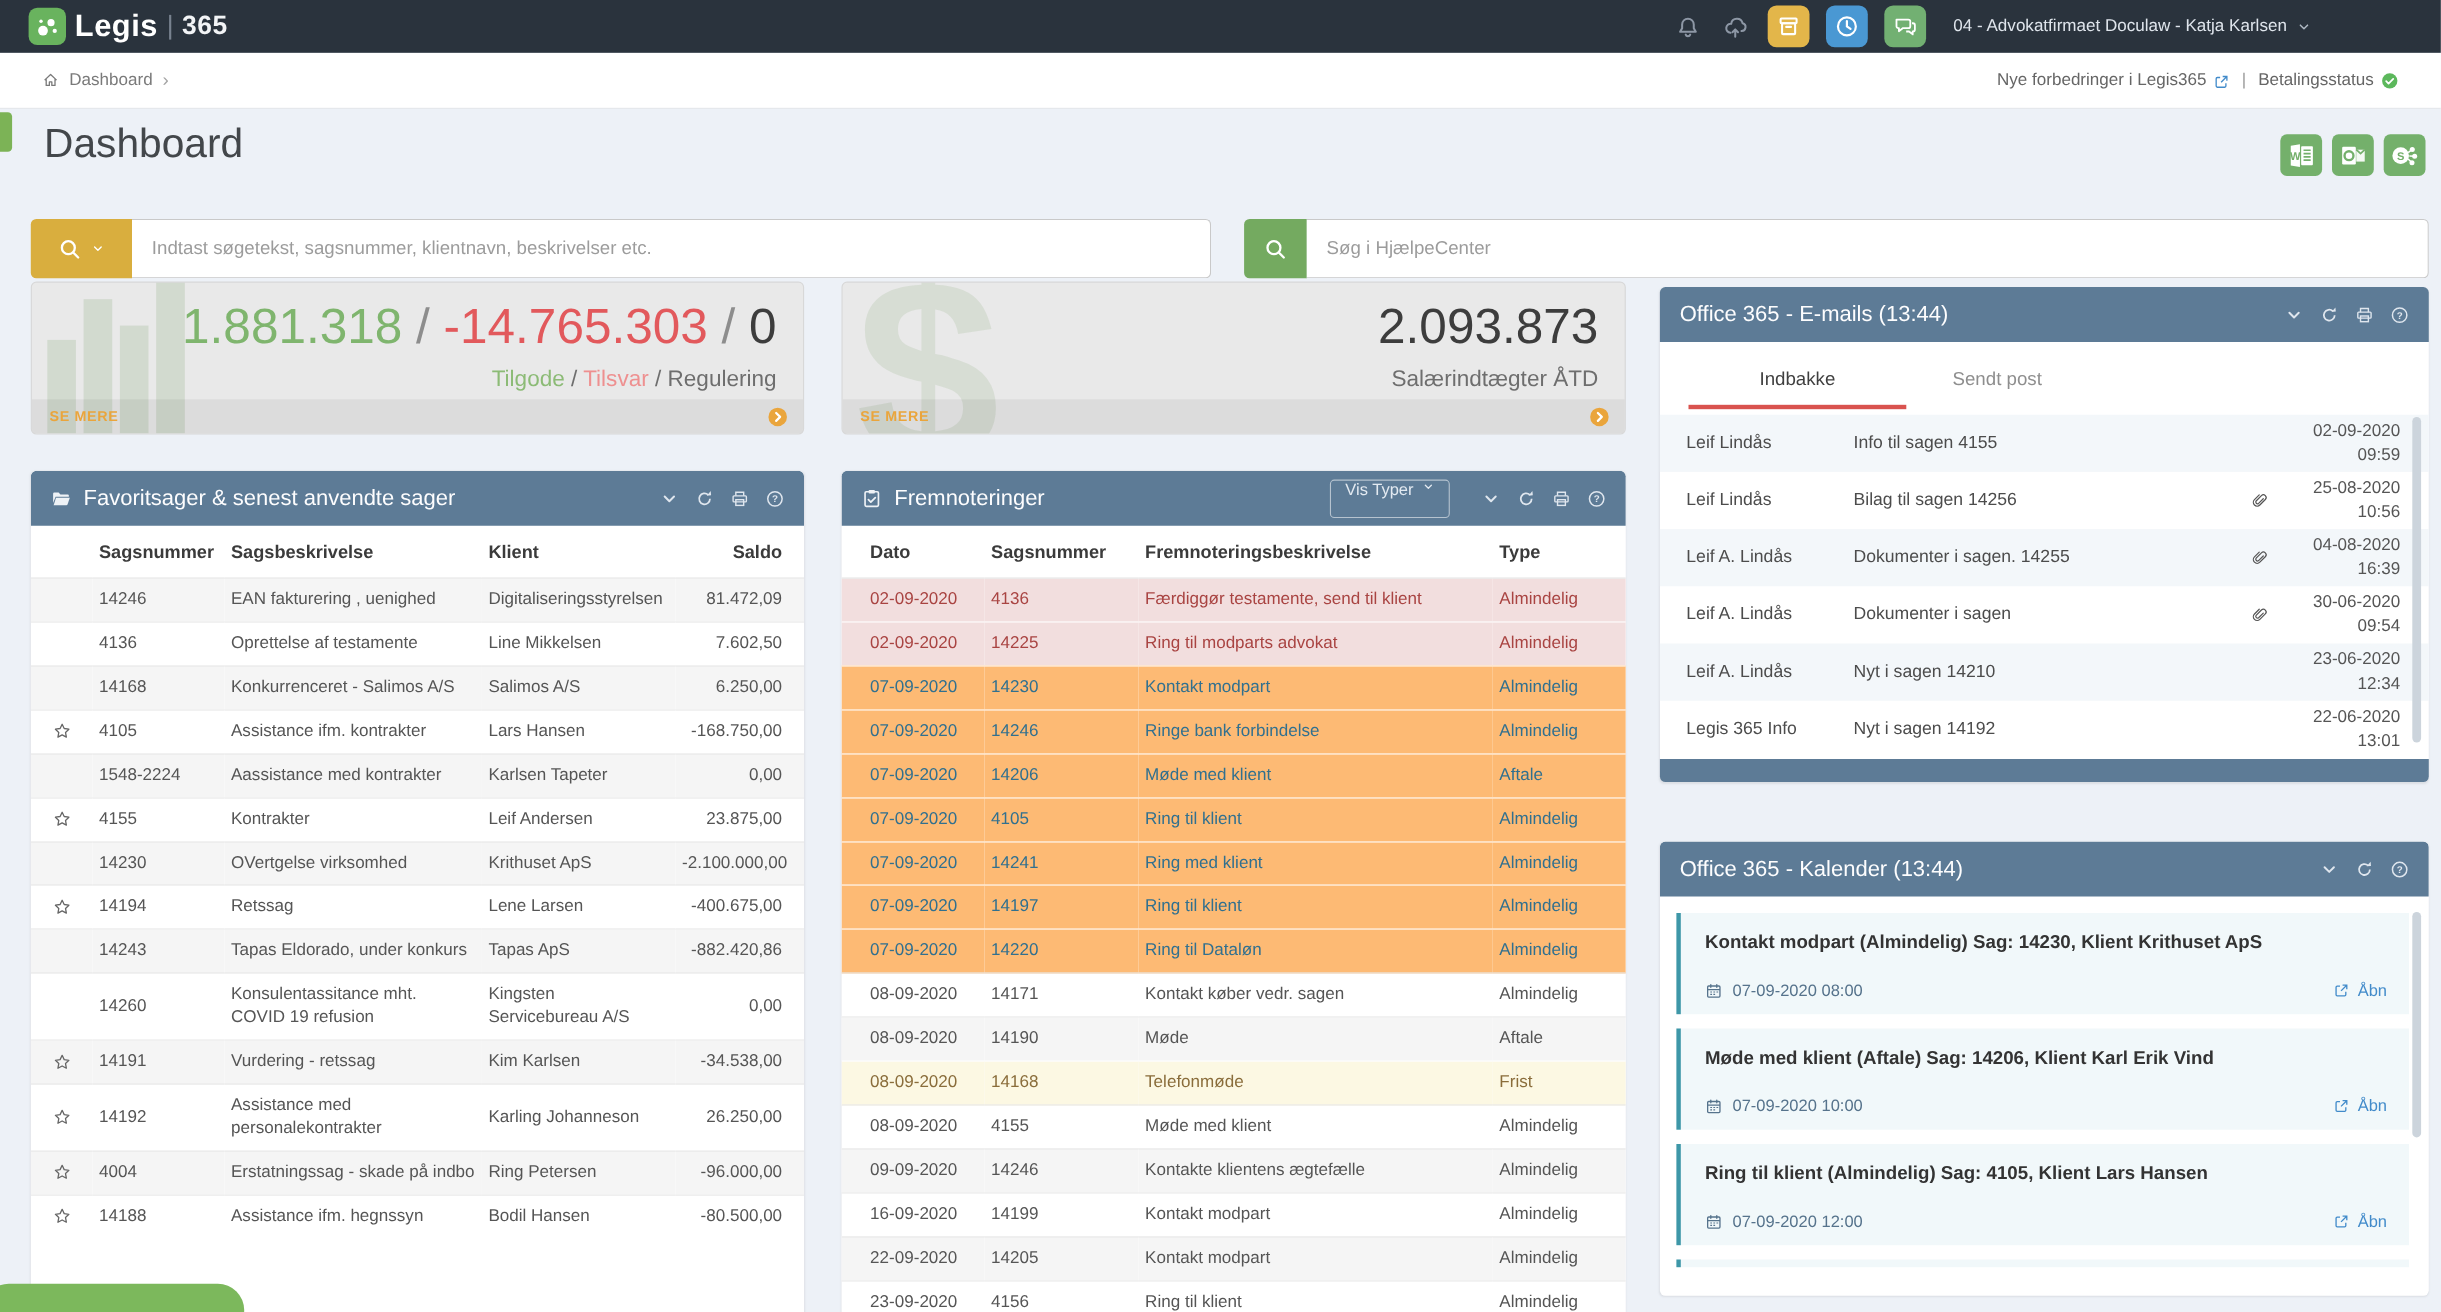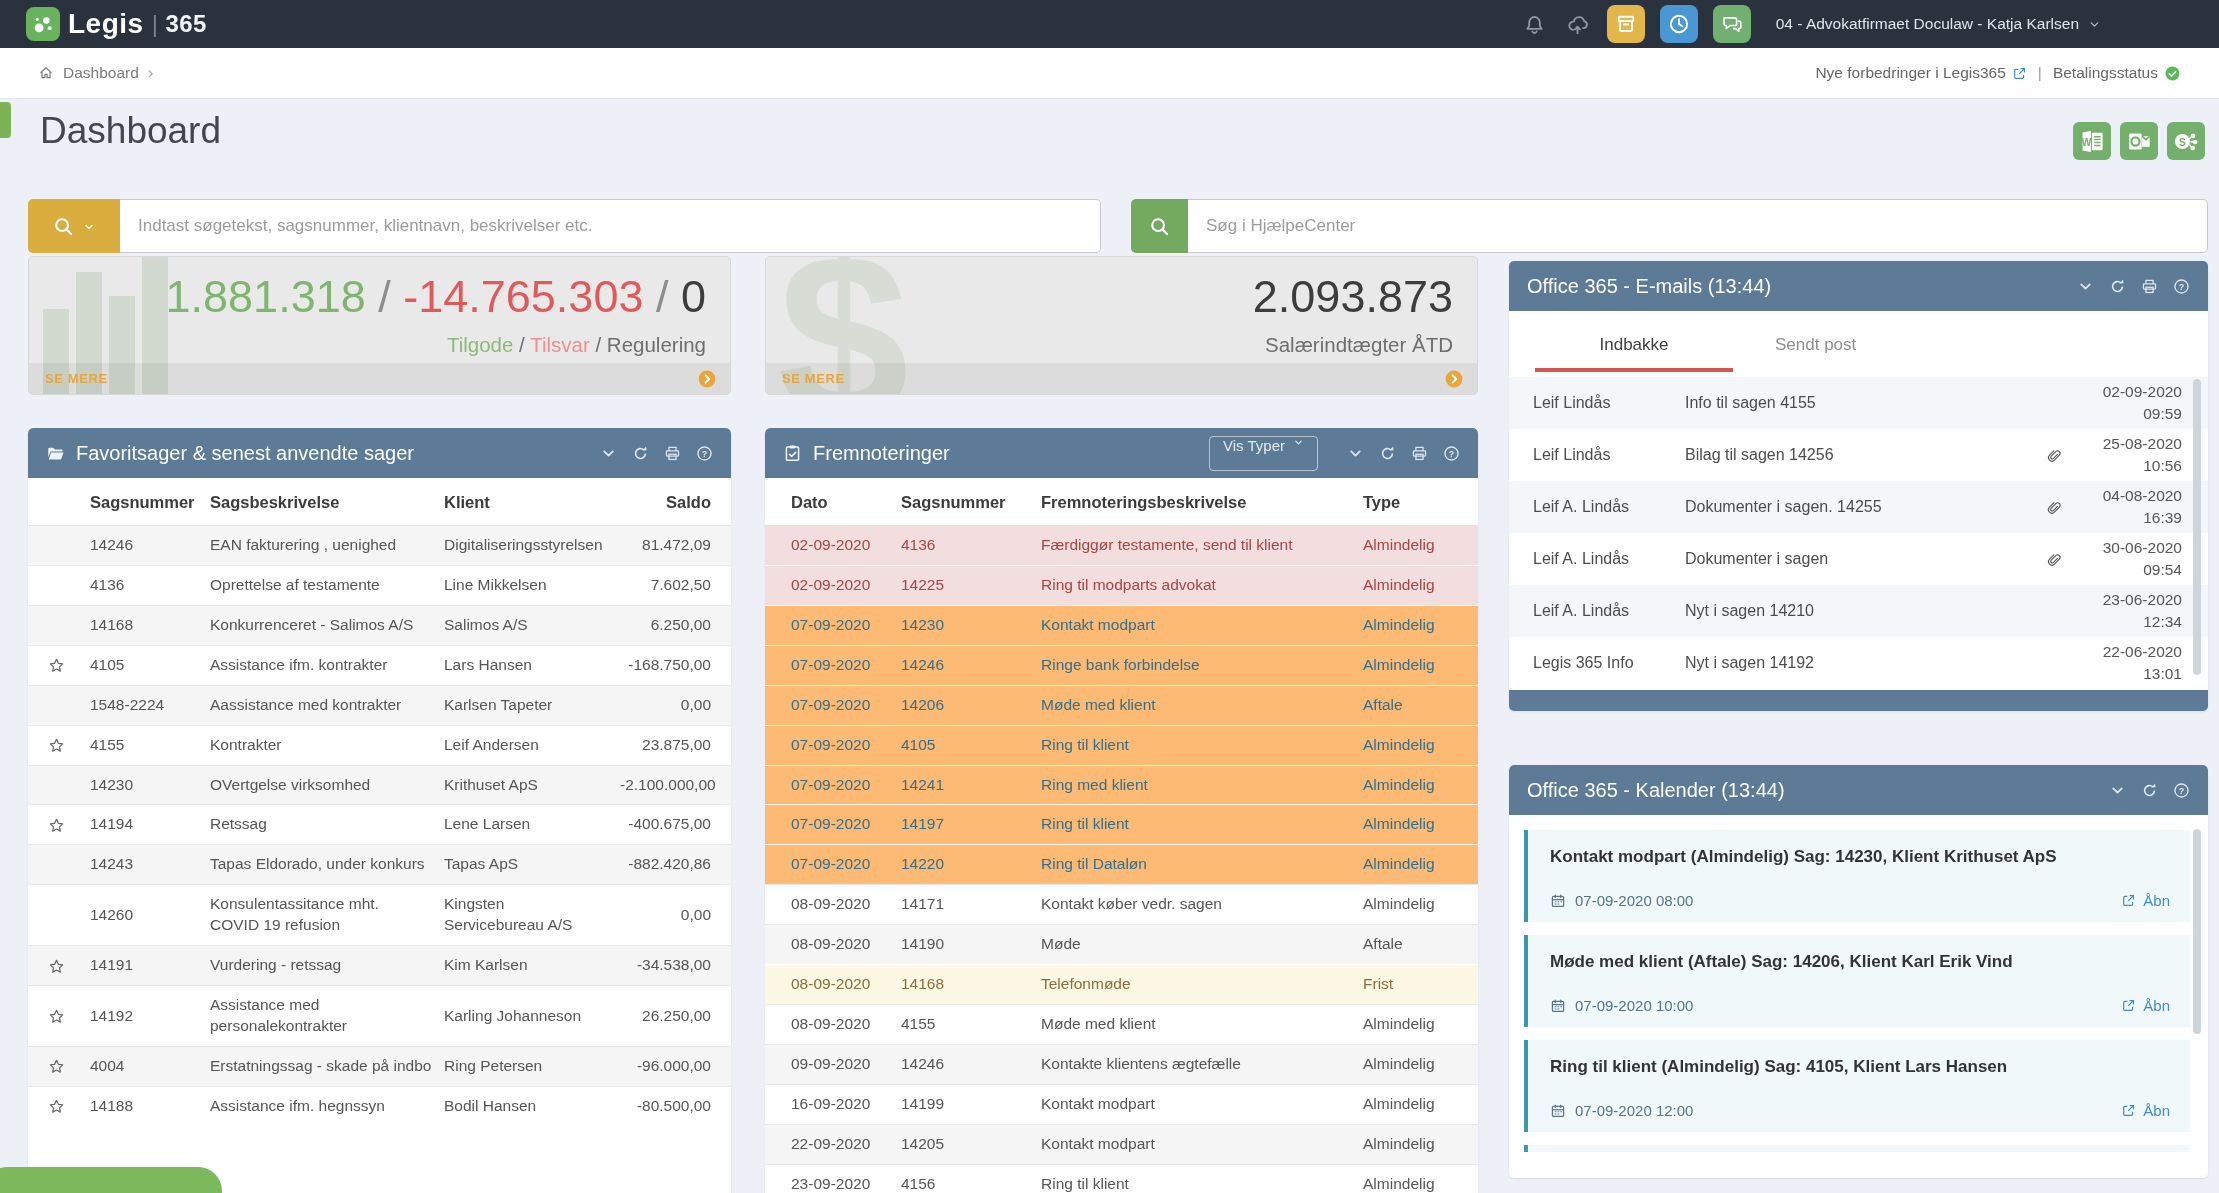--- a/index.html
+++ b/index.html
@@ -30,21 +30,21 @@
   .nav-btn.green{background:#72b072;}
   .user-menu{display:flex;align-items:center;gap:9px;color:#dfe5ec;font-size:15.5px;margin-left:10px;cursor:pointer;white-space:nowrap;}
   .user-menu .ic{color:#aeb7c2;font-size:13px;}
 
   
   .crumbbar{position:absolute;left:0;top:48px;width:100%;height:51px;background:#fff;border-bottom:1px solid #e3e6ea;display:flex;align-items:center;justify-content:space-between;padding:0 38px;box-sizing:border-box;z-index:30;}
   .crumb{display:flex;align-items:center;gap:9px;color:#7a7a7a;font-size:15.5px;}
   .crumb .ic{font-size:16px;color:#7a7a7a;}
   .crumb-sep{color:#a5a5a5;font-size:17px;}
   .toplinks{display:flex;align-items:center;gap:8px;color:#666;font-size:15.5px;}
-  .toplinks a{color:#666;text-decoration:none;display:flex;align-items:center;gap:6px;cursor:pointer;}
+  .toplinks a{color:#666;text-decoration:none;display:flex;align-items:flex-end;gap:6px;cursor:pointer;}
   .toplinks .ext{color:#428bca;font-size:15px;}
   .toplinks .divider{color:#9a9a9a;margin:0 3px;}
   .toplinks .okcheck{color:#5cb85c;font-size:17px;}
 
   .edge-tab{position:absolute;left:0;top:102px;width:11px;height:36px;background:#7cb356;border-radius:0 4px 4px 0;z-index:20;cursor:pointer;}
 
   
   .page-title{position:absolute;left:40px;top:110px;font-size:37px;color:#43474b;font-weight:400;}
   .office-icons{position:absolute;right:14px;top:122px;display:flex;gap:9px;}
   .office-btn{width:38px;height:38px;border-radius:6px;background:#74b06b;display:flex;align-items:center;justify-content:center;cursor:pointer;}

